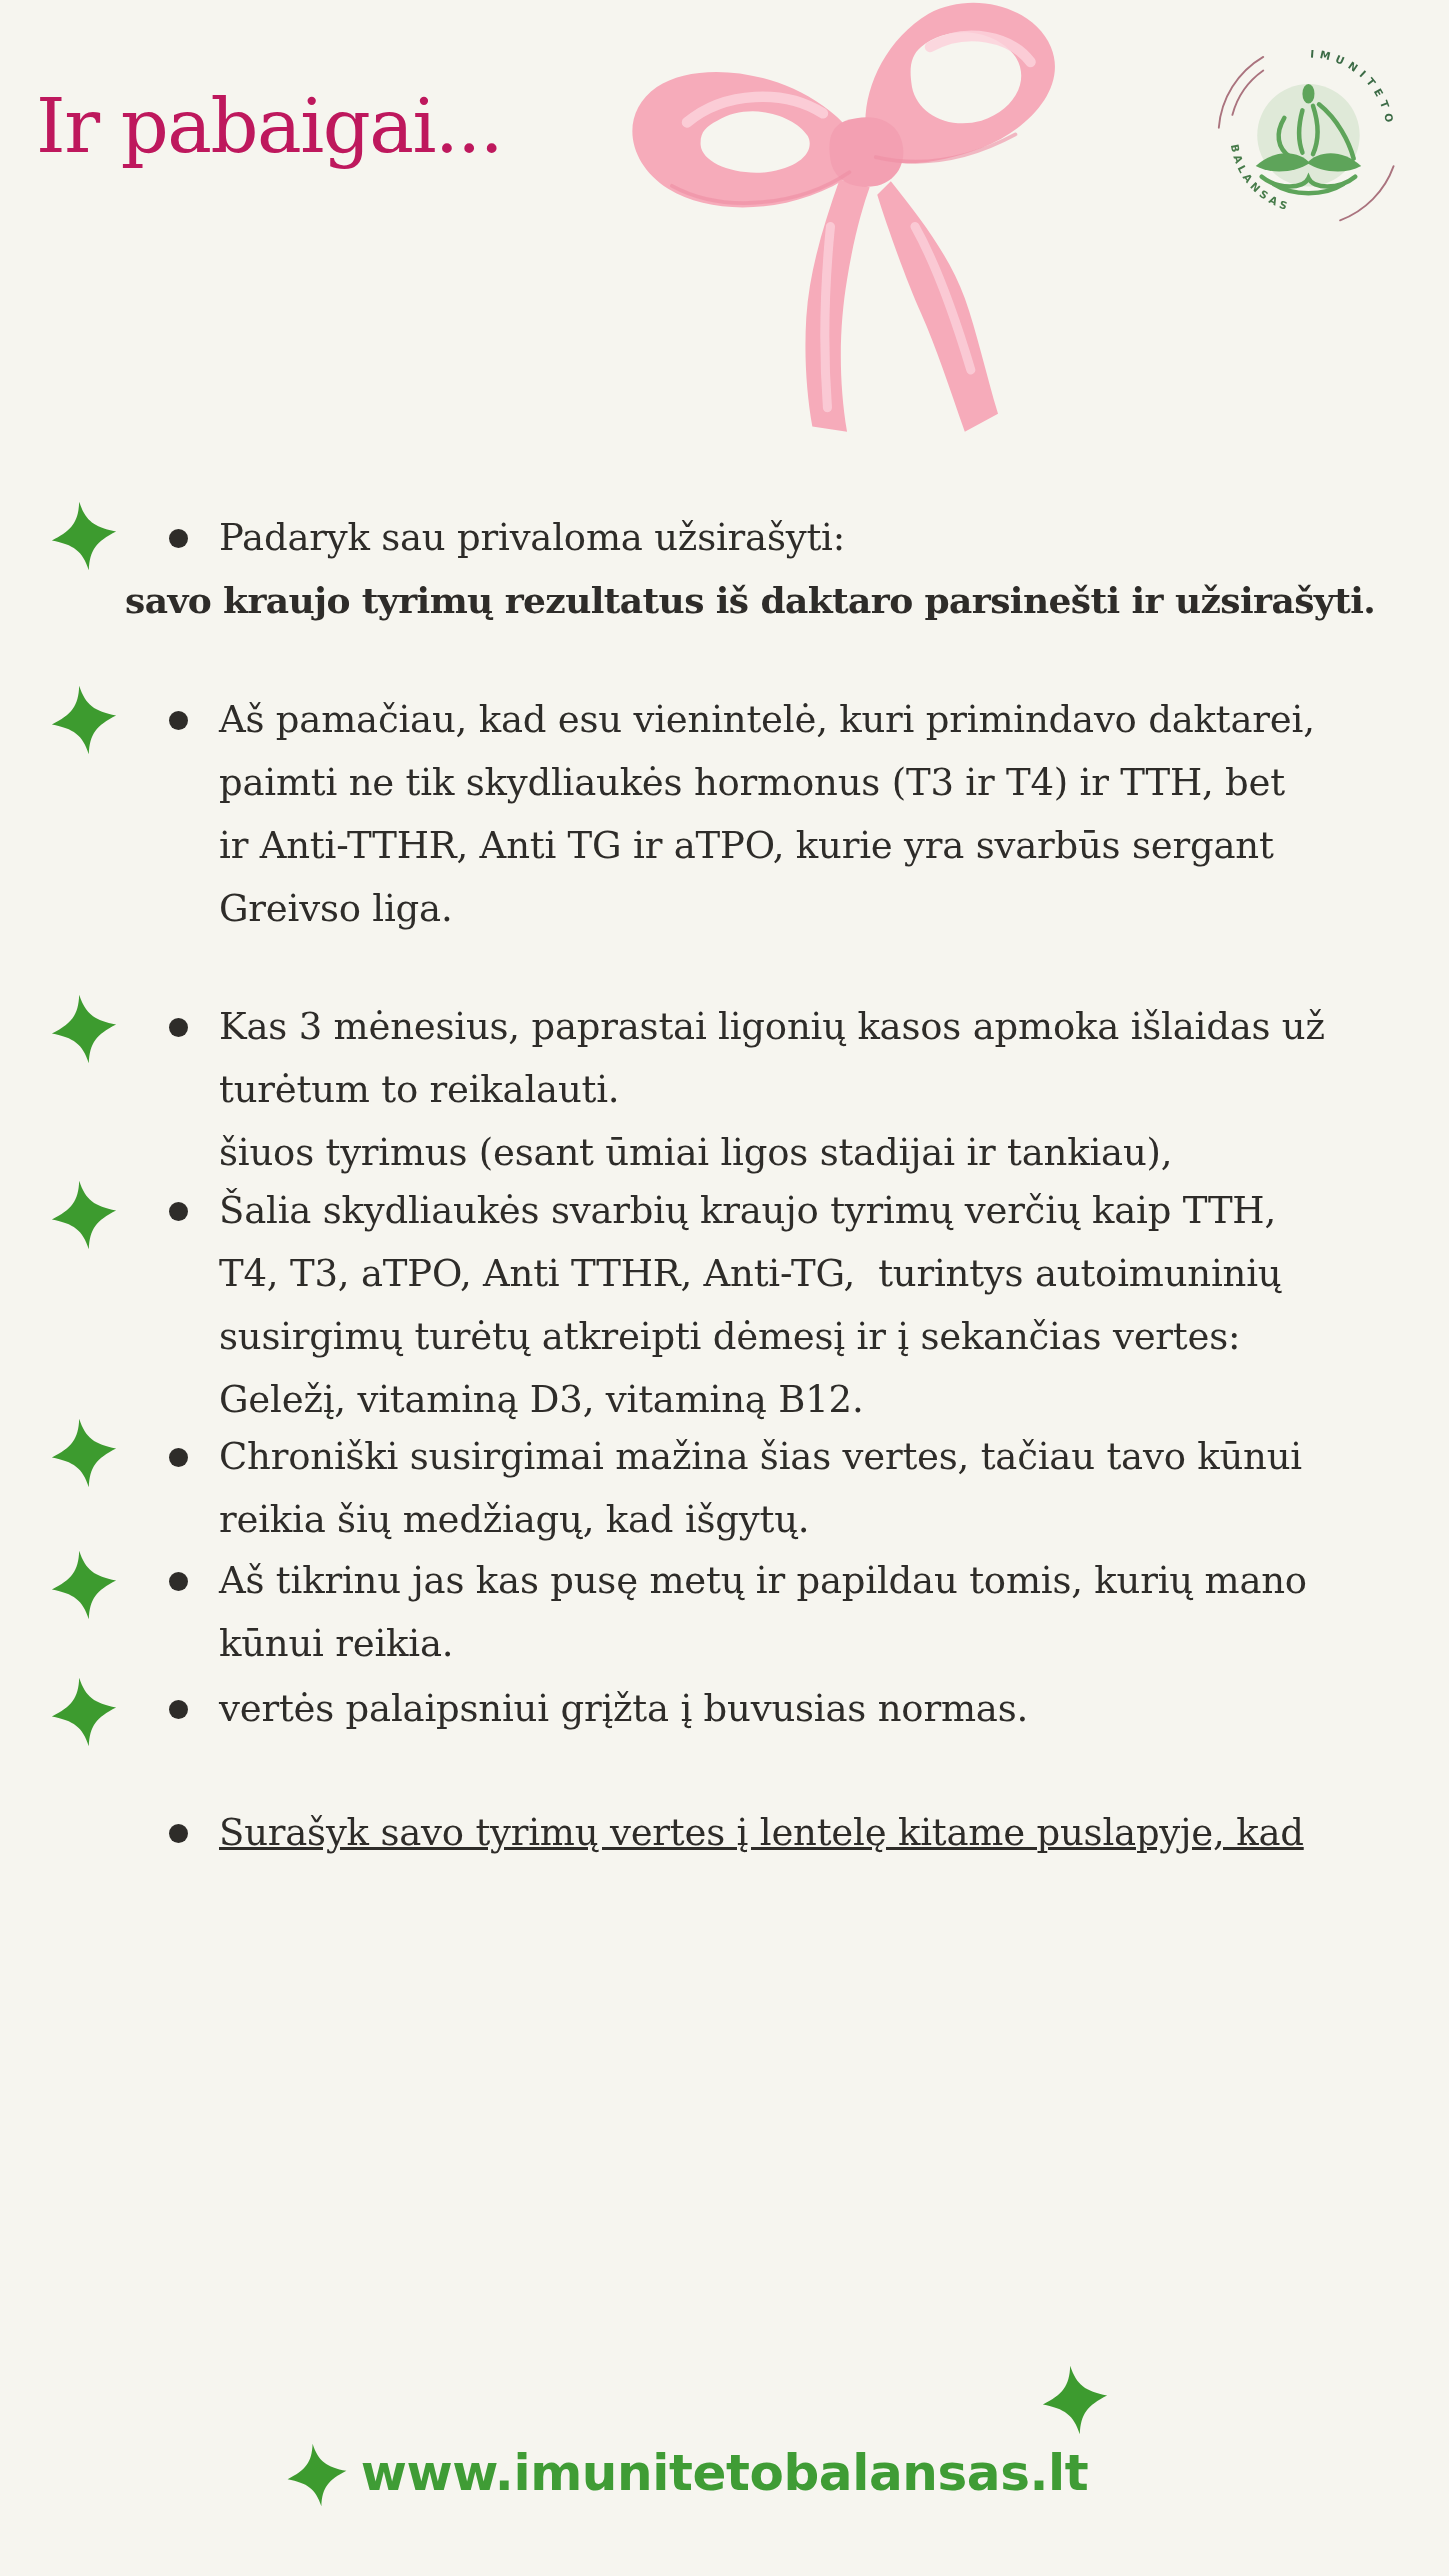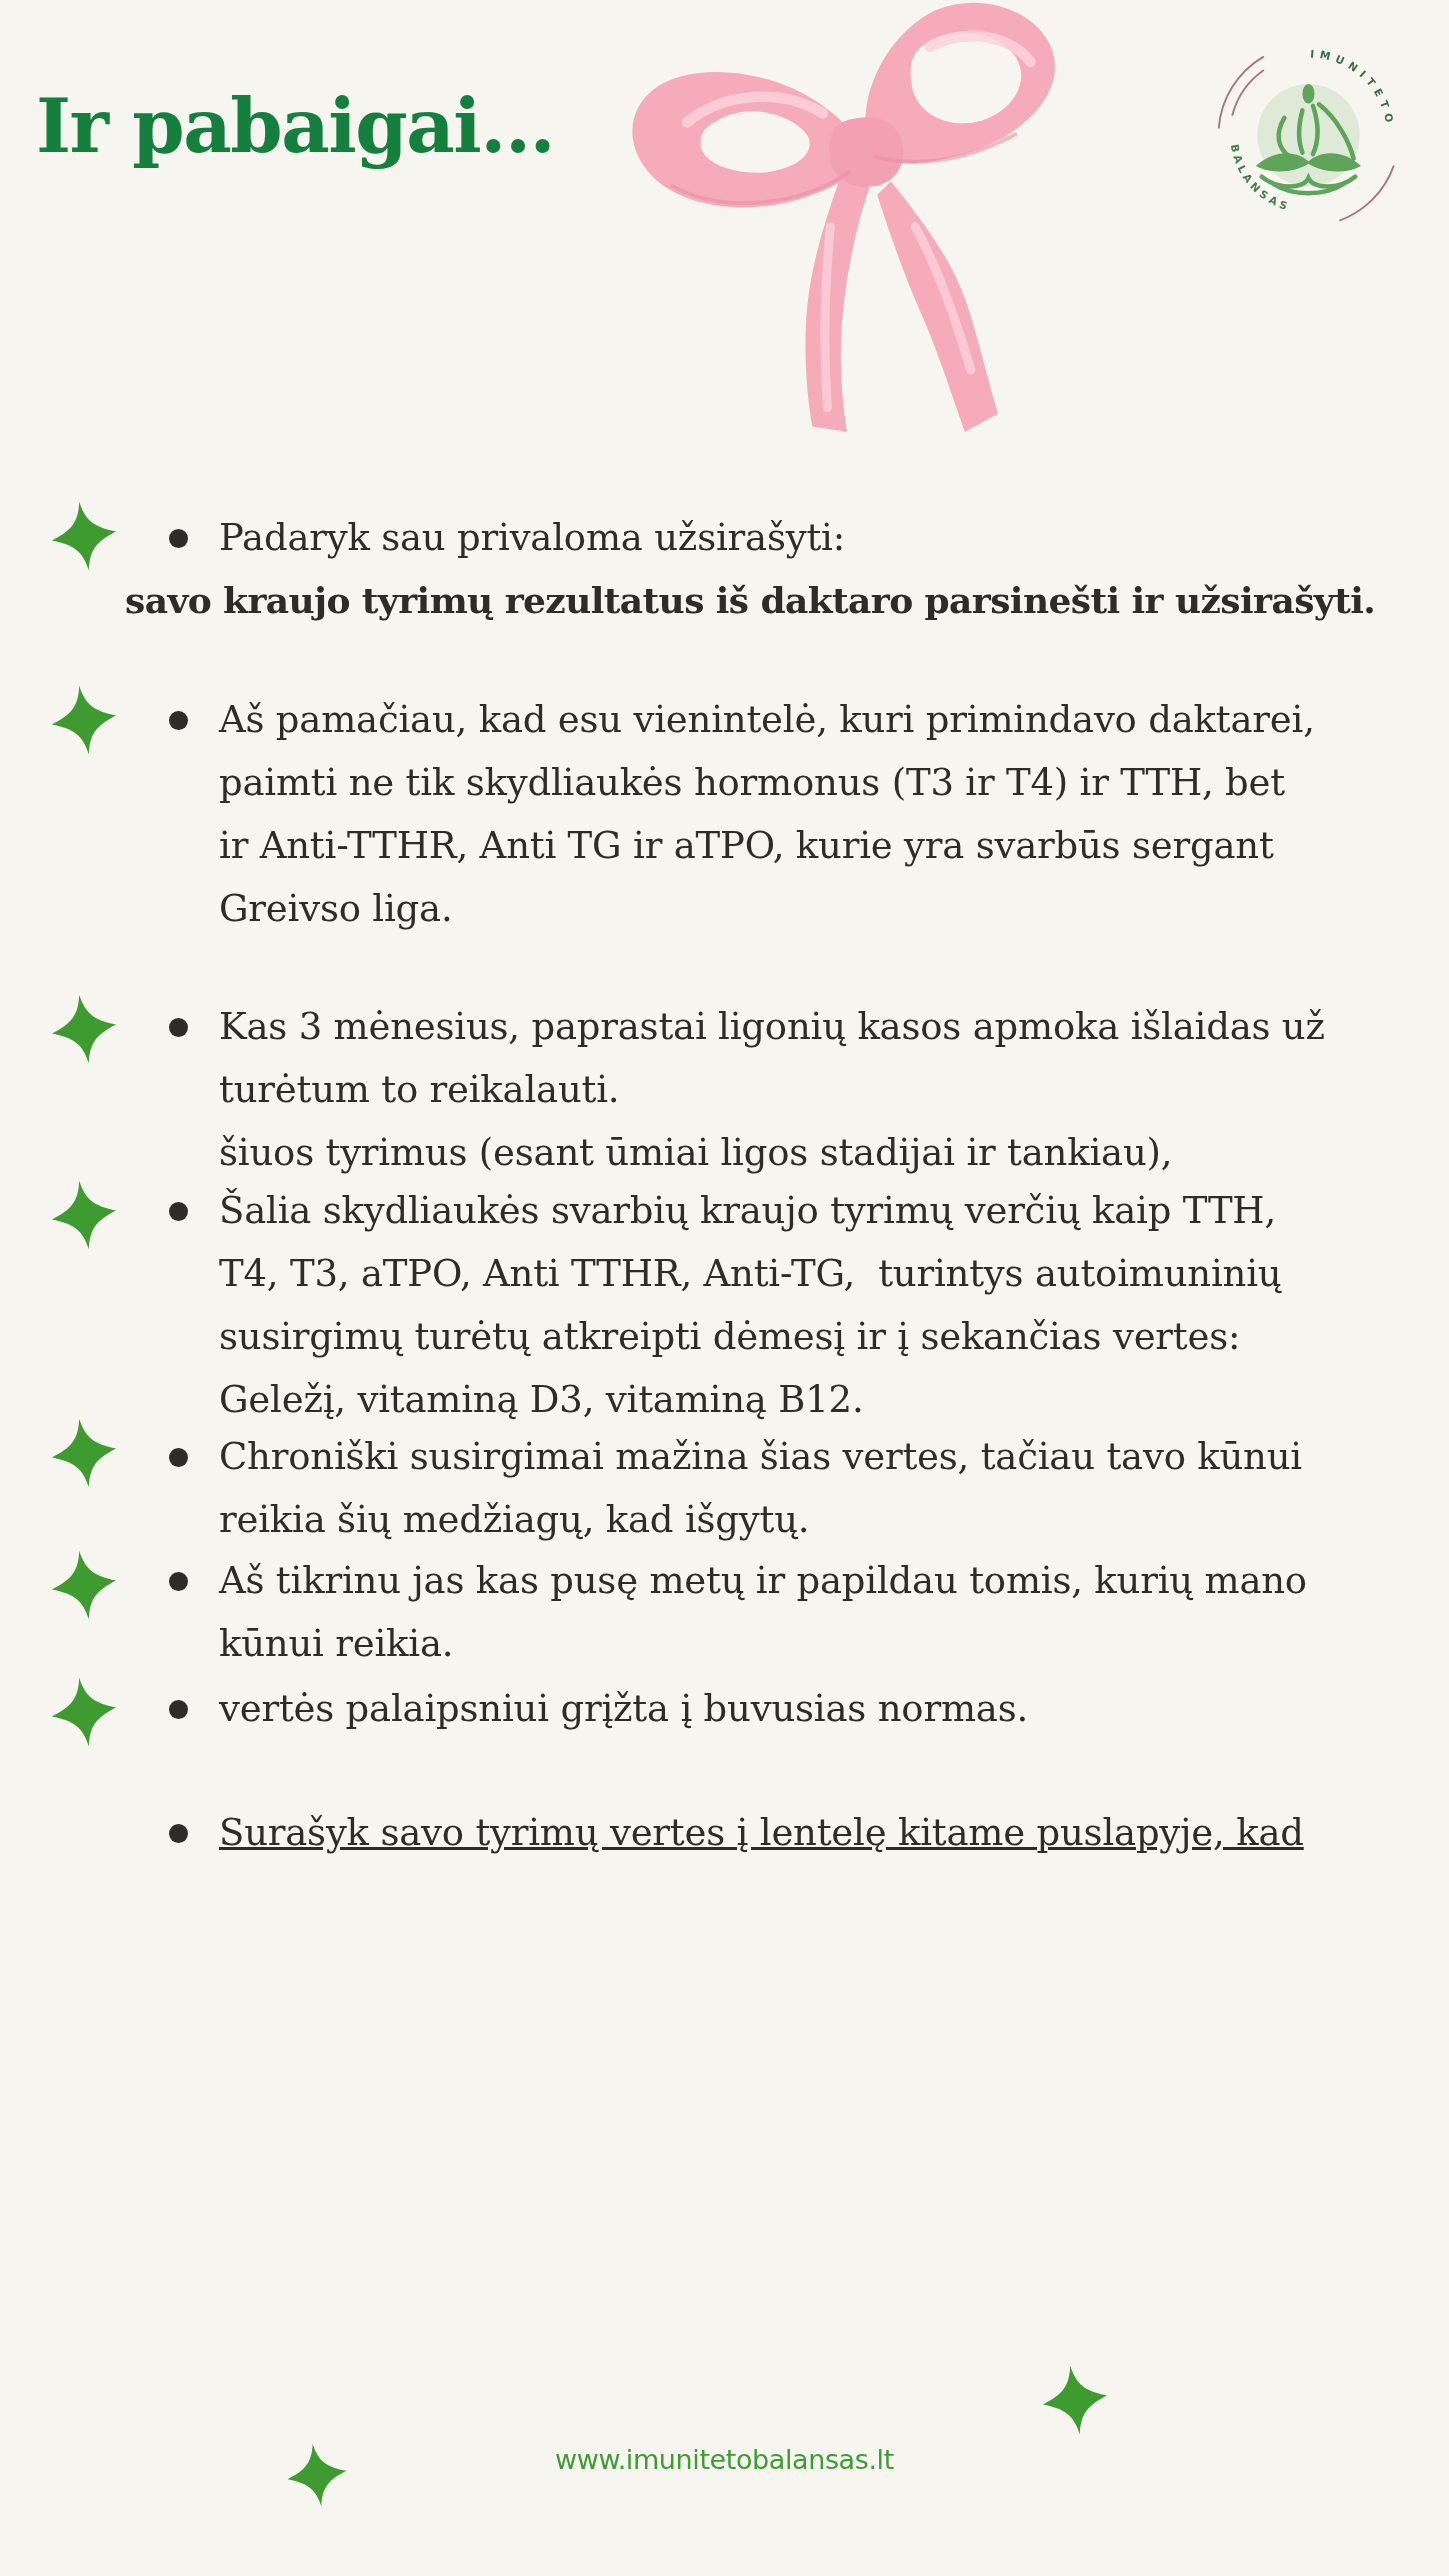--- a/index.html
+++ b/index.html
@@ -6,22 +6,22 @@
   .page{
     position:relative;
     width:1449px;height:2576px;
     background:#f6f5ef;
     overflow:hidden;
     font-family:"DejaVu Serif","Liberation Serif",serif;
     color:#2e2c29;
   }
   .page-title{
     position:absolute;left:36px;top:82px;
-    font-size:75px;font-weight:700;letter-spacing:-1.5px;
-    color:#15803d;white-space:pre;
+    font-size:75px;font-weight:400;letter-spacing:-1.5px;
+    color:#be185d;white-space:pre;
   }
   .bow{position:absolute;left:604px;top:0px;width:468px;height:438px;}
   .logo{position:absolute;left:1206px;top:29px;width:220px;height:220px;}
   .logo text{font-family:"DejaVu Sans","Liberation Sans",sans-serif;font-weight:700;}
 
   .sparkle{position:absolute;width:72px;height:72px;}
   .sparkle svg{width:100%;height:100%;}
 
   .bullet{position:absolute;left:219px;}
   .bullet .dot{
@@ -34,21 +34,21 @@
     white-space:pre;
   }
   .bullet .line.bold-outdent{
     font-weight:700;margin-left:-94px;
     font-size:36px;letter-spacing:-0.6px;
   }
   .footer-url{
     position:absolute;left:0;right:0;top:2444px;
     text-align:center;
     font-family:"DejaVu Sans","Liberation Sans",sans-serif;
-    font-weight:400;font-size:27px;color:#3f9c35;
+    font-weight:700;font-size:50px;color:#3f9c35;
     letter-spacing:-0.4px;
   }
 </style>
 </head>
 <body>
 
 <div class="page">
 
   <div class="page-title">Ir pabaigai...</div>
 

